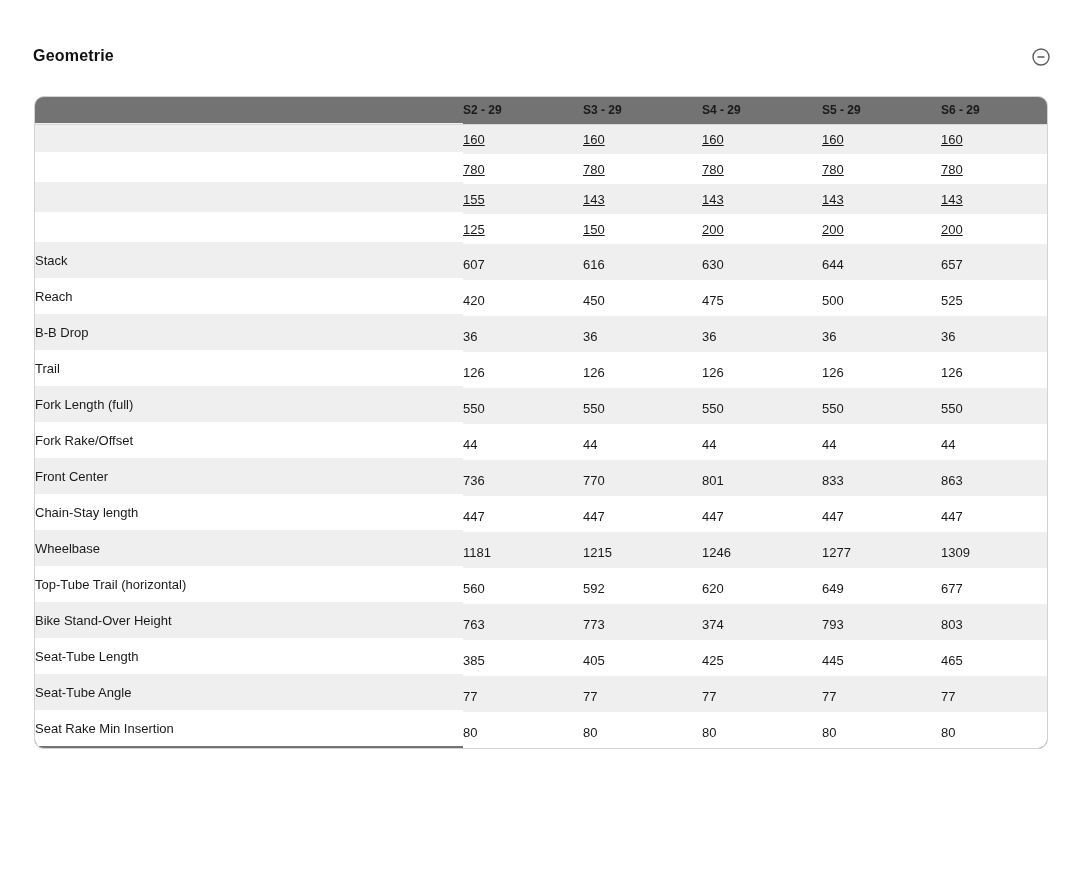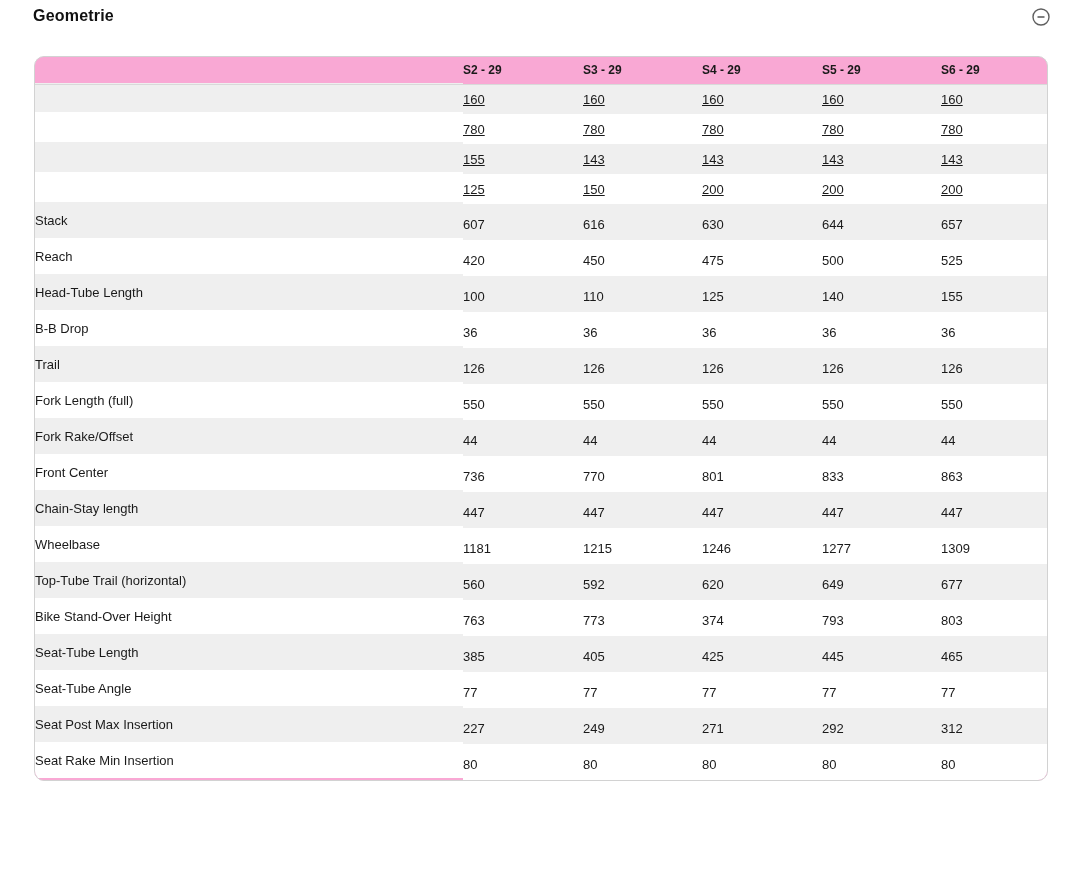--- a/index.html
+++ b/index.html
@@ -8,20 +8,21 @@
     height: 891px;
     background: #ffffff;
     font-family: "Liberation Sans", sans-serif;
     color: #1a1a1a;
     overflow: hidden;
   }
   .page {
     width: 1071px;
     height: 785px;
     position: relative;
+    margin-top: 40px;
   }
   .section-header {
     display: flex;
     align-items: flex-start;
     justify-content: space-between;
     padding: 6px 19px 0 33px;
   }
   .section-title {
     font-size: 16px;
     font-weight: bold;
@@ -37,21 +38,21 @@
     line-height: 0;
   }
   .geo-table-wrap {
     position: absolute;
     left: 34px;
     top: 56px;
     width: 1014px;
     border: 1px solid #d2d2d2;
     border-radius: 10px;
     overflow: hidden;
-    background: #f9a8d4;
+    background: #737373;
   }
   table.geo {
     width: 100%;
     border-collapse: collapse;
     table-layout: fixed;
   }
   table.geo col.c-label { width: 428px; }
   table.geo col.c-v1 { width: 120px; }
   table.geo col.c-v2 { width: 119px; }
   table.geo col.c-v3 { width: 120px; }
@@ -171,28 +172,20 @@
           </tr>
           <tr class="row-tall">
             <td class="label-cell">Reach</td>
             <td class="value-cell"><span>420</span></td>
             <td class="value-cell"><span>450</span></td>
             <td class="value-cell"><span>475</span></td>
             <td class="value-cell"><span>500</span></td>
             <td class="value-cell"><span>525</span></td>
           </tr>
           <tr class="row-tall">
-            <td class="label-cell">Head-Tube Length</td>
-            <td class="value-cell"><span>100</span></td>
-            <td class="value-cell"><span>110</span></td>
-            <td class="value-cell"><span>125</span></td>
-            <td class="value-cell"><span>140</span></td>
-            <td class="value-cell"><span>155</span></td>
-          </tr>
-          <tr class="row-tall">
             <td class="label-cell">B-B Drop</td>
             <td class="value-cell"><span>36</span></td>
             <td class="value-cell"><span>36</span></td>
             <td class="value-cell"><span>36</span></td>
             <td class="value-cell"><span>36</span></td>
             <td class="value-cell"><span>36</span></td>
           </tr>
           <tr class="row-tall">
             <td class="label-cell">Trail</td>
             <td class="value-cell"><span>126</span></td>
@@ -267,28 +260,20 @@
           </tr>
           <tr class="row-tall">
             <td class="label-cell">Seat-Tube Angle</td>
             <td class="value-cell"><span>77</span></td>
             <td class="value-cell"><span>77</span></td>
             <td class="value-cell"><span>77</span></td>
             <td class="value-cell"><span>77</span></td>
             <td class="value-cell"><span>77</span></td>
           </tr>
           <tr class="row-tall">
-            <td class="label-cell">Seat Post Max Insertion</td>
-            <td class="value-cell"><span>227</span></td>
-            <td class="value-cell"><span>249</span></td>
-            <td class="value-cell"><span>271</span></td>
-            <td class="value-cell"><span>292</span></td>
-            <td class="value-cell"><span>312</span></td>
-          </tr>
-          <tr class="row-tall">
             <td class="label-cell">Seat Rake Min Insertion</td>
             <td class="value-cell"><span>80</span></td>
             <td class="value-cell"><span>80</span></td>
             <td class="value-cell"><span>80</span></td>
             <td class="value-cell"><span>80</span></td>
             <td class="value-cell"><span>80</span></td>
           </tr>
         </tbody>
     </table>
   </div>

